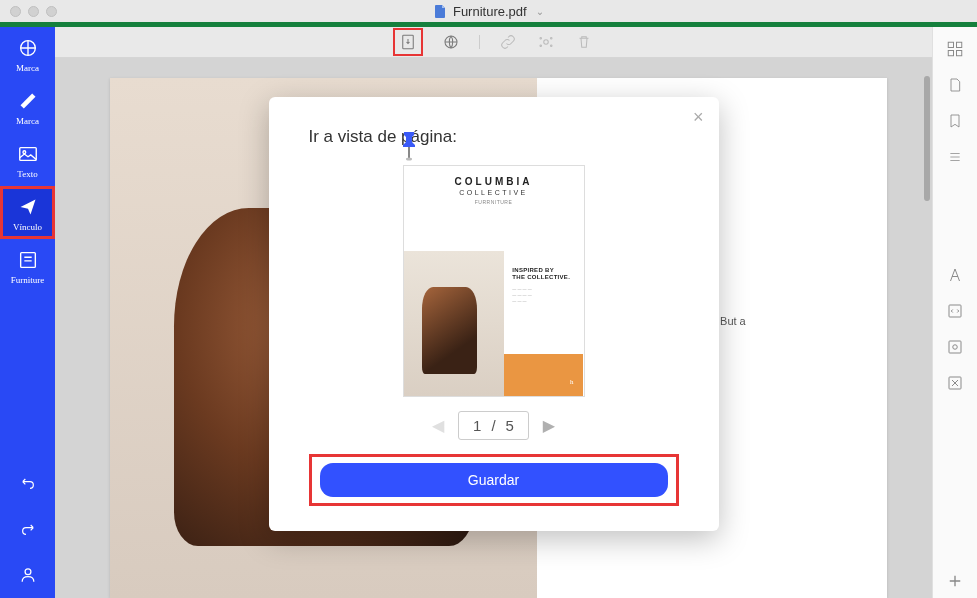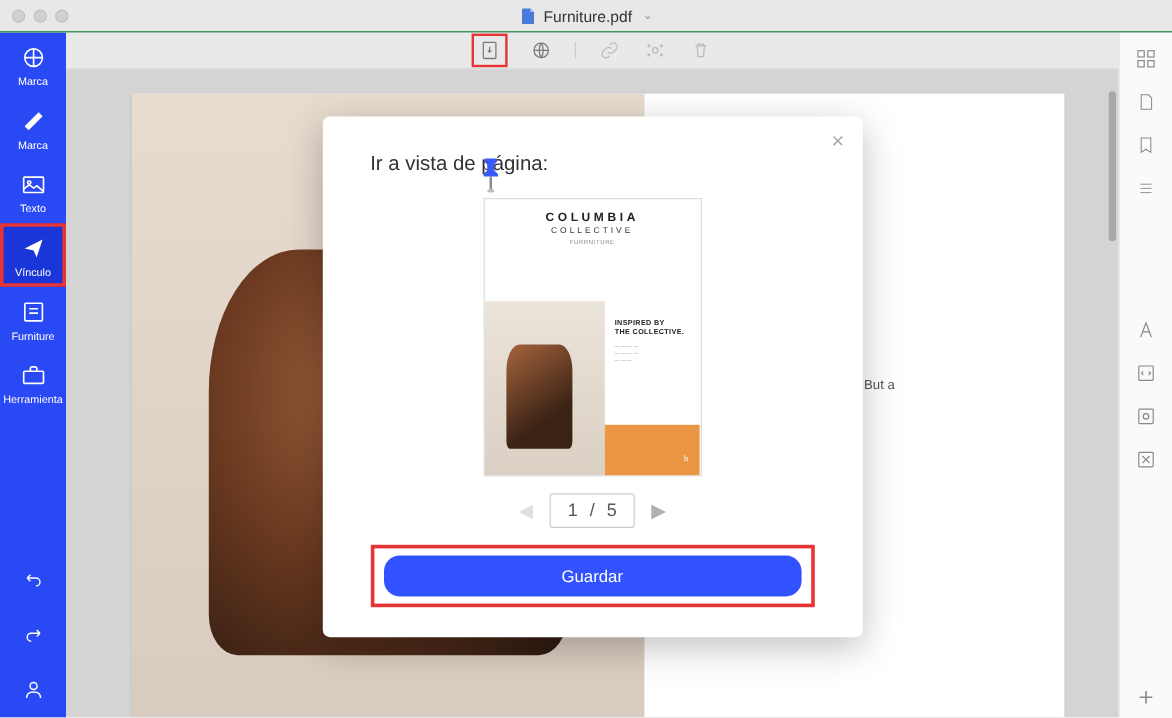--- a/index.html
+++ b/index.html
@@ -1,32 +1,32 @@
 <!DOCTYPE html>
 <html><head>
   <meta charset="utf-8">
   <style>
     * { margin: 0; padding: 0; box-sizing: border-box; }
     body { font-family: -apple-system, BlinkMacSystemFont, "Segoe UI", sans-serif; width: 977px; height: 598px; overflow: hidden; background: #f5f5f5; position: relative; }
     
-    .titlebar { height: 27px; background: #e8e8e8; border-bottom: 1px solid #15803d; display: flex; align-items: center; justify-content: center; position: relative; }
+    .titlebar { height: 27px; background: #e8e8e8; border-bottom: 5px solid #15803d; display: flex; align-items: center; justify-content: center; position: relative; }
     .window-controls { position: absolute; left: 10px; display: flex; gap: 7px; }
     .window-dot { width: 11px; height: 11px; border-radius: 50%; background: #d1d1d1; border: 0.5px solid #c0c0c0; }
     .title-wrap { display: flex; align-items: center; gap: 6px; font-size: 13px; color: #333; }
     .doc-icon { width: 14px; height: 14px; display: flex; align-items: center; justify-content: center; }
     .doc-icon svg { width: 12px; height: 14px; }
     .title-caret { color: #999; font-size: 10px; margin-left: 3px; }
     
     .app-body { display: flex; height: 571px; }
     
     .sidebar { width: 55px; background: #2949f5; display: flex; flex-direction: column; }
     .tool-item { display: flex; flex-direction: column; align-items: center; justify-content: center; padding: 10px 0 7px; gap: 4px; color: #fff; cursor: pointer; }
     .tool-item.active { background: #1a35d8; }
     .tool-item.highlighted { box-shadow: inset 0 0 0 3px #e73535; justify-content: space-between; }
-    .tool-label { font-size: 9px; color: #fff; }
+    .tool-label { font-size: 9px; color: #fff; font-family: Liberation Serif, serif; }
     .tool-icon { width: 22px; height: 22px; display: flex; align-items: center; justify-content: center; }
     .tool-icon svg { stroke: #fff; fill: none; stroke-width: 1.5; }
     .tool-icon.fill svg { fill: #fff; stroke: none; }
     .sidebar-spacer { flex: 1; }
     .sidebar-bottom .tool-item { padding: 12px 0; }
     
     .main-area { flex: 1; display: flex; flex-direction: column; background: #f0f0f0; }
     
     .toolbar { height: 31px; background: #e9e9e9; border-bottom: 1px solid #d5d5d5; display: flex; align-items: center; justify-content: center; gap: 18px; }
     .tb-btn { width: 20px; height: 20px; display: flex; align-items: center; justify-content: center; cursor: pointer; }
@@ -145,29 +145,20 @@
       <span class="tool-label">Vínculo</span>
     </div>
     <div class="tool-item">
       <span class="tool-icon">
           <svg viewBox="0 0 24 24" width="22" height="22">
             <rect x="4" y="4" width="16" height="16" rx="1"></rect>
             <path d="M8 9h8M8 13h8"></path>
           </svg>
         </span>
       <span class="tool-label">Furniture</span>
-    </div>
-    <div class="tool-item">
-      <span class="tool-icon">
-          <svg viewBox="0 0 24 24" width="22" height="22">
-            <rect x="3" y="8" width="18" height="11" rx="1"></rect>
-            <path d="M9 8V6a2 2 0 0 1 2-2h2a2 2 0 0 1 2 2v2"></path>
-          </svg>
-        </span>
-      <span class="tool-label">Herramienta</span>
     </div>
     <div class="sidebar-spacer"></div>
     <div class="sidebar-bottom">
       <div class="tool-item">
         <span class="tool-icon">
             <svg viewBox="0 0 24 24" width="20" height="16">
               <path d="M4 10h11a5 5 0 0 1 0 10M4 10l4-4M4 10l4 4" stroke-width="1.8"></path>
             </svg>
           </span>
       </div>

